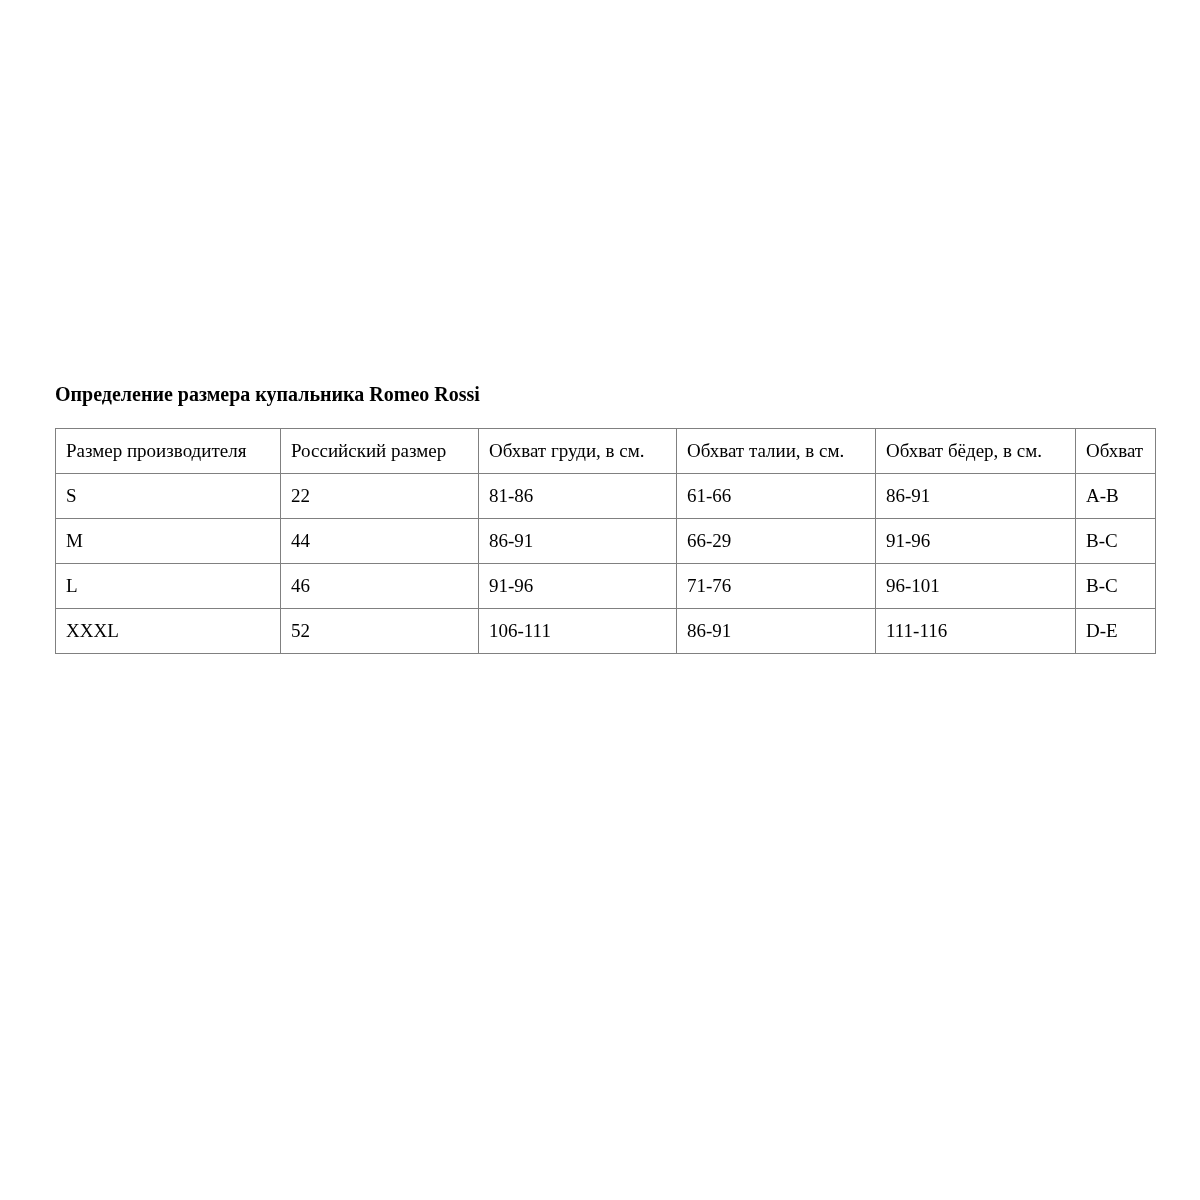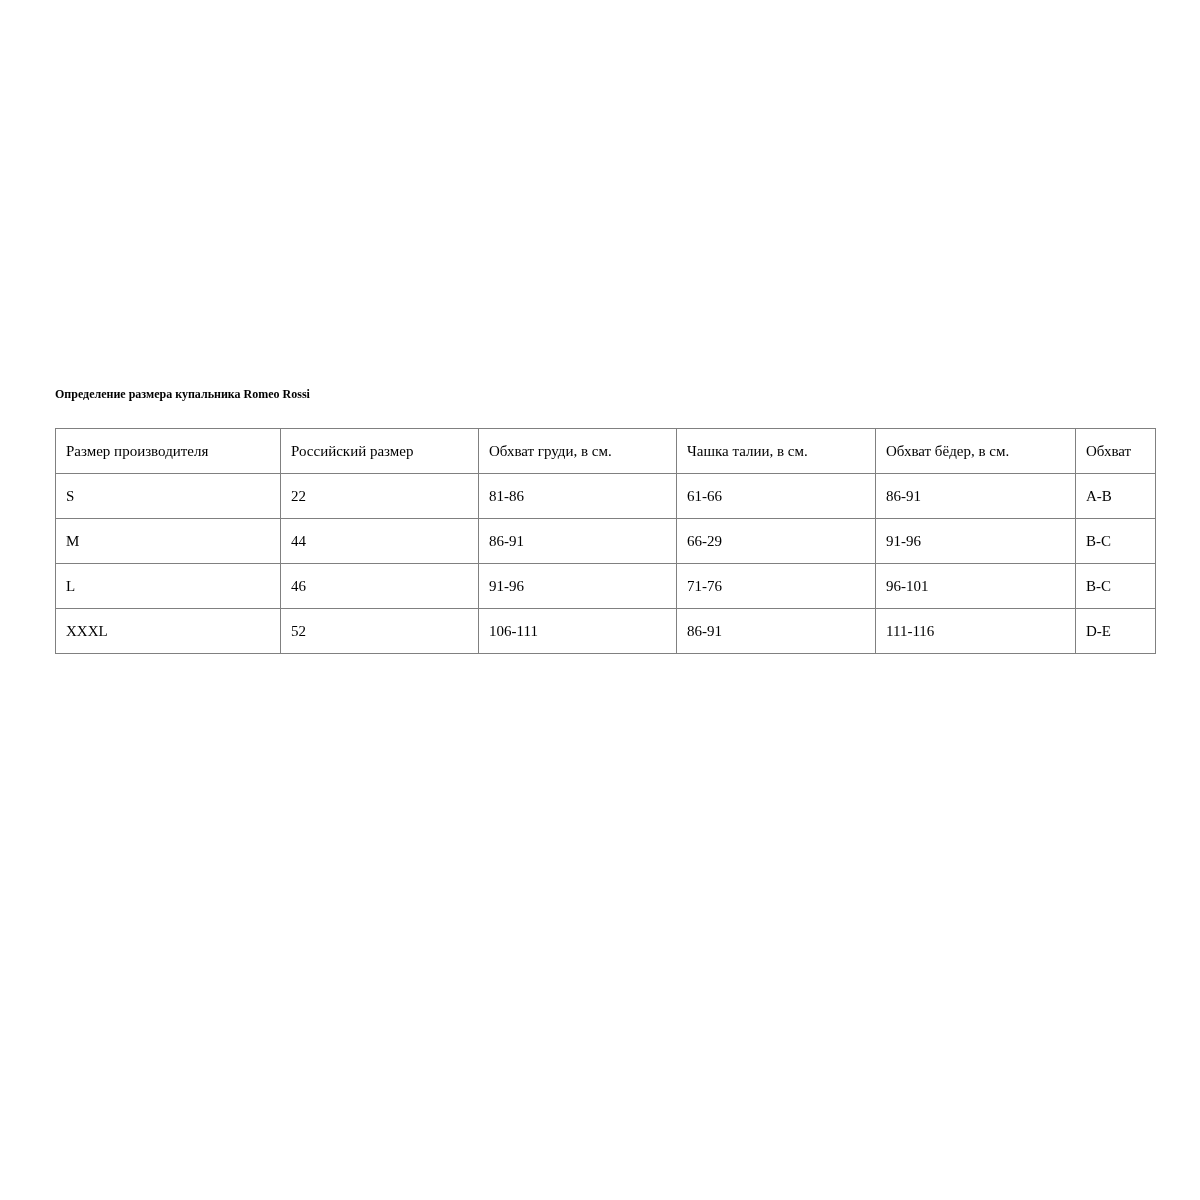--- a/index.html
+++ b/index.html
@@ -18,41 +18,41 @@
     height: 1200px;
     background: #ffffff;
   }
   .content {
     position: absolute;
     left: 55px;
     top: 383px;
     width: 1100px;
   }
   .doc-title {
-    font-size: 12px;
+    font-size: 20px;
     font-weight: bold;
     line-height: 23px;
     margin: 0 0 22px 0;
     white-space: nowrap;
   }
   table.size-table {
     border-collapse: collapse;
     table-layout: fixed;
     width: 1100px;
   }
   table.size-table col.c1 { width: 225px; }
   table.size-table col.c2 { width: 198px; }
   table.size-table col.c3 { width: 198px; }
   table.size-table col.c4 { width: 199px; }
   table.size-table col.c5 { width: 200px; }
   table.size-table col.c6 { width: 80px; }
   table.size-table th,
   table.size-table td {
     border: 1px solid #808080;
-    font-size: 15px;
+    font-size: 19px;
     font-weight: normal;
     text-align: left;
     vertical-align: middle;
     padding: 0 8px 0 10px;
     height: 44px;
     line-height: 22px;
     white-space: nowrap;
     overflow: hidden;
     background: #ffffff;
   }
@@ -72,21 +72,21 @@
           <col class="c3">
         <col class="c4">
           <col class="c5">
           <col class="c6">
       </colgroup>
       <thead>
         <tr>
           <th>Размер производителя</th>
           <th>Российский размер</th>
           <th>Обхват груди, в см.</th>
-          <th>Чашка талии, в см.</th>
+          <th>Обхват талии, в см.</th>
           <th>Обхват бёдер, в см.</th>
           <th>Обхват</th>
         </tr>
       </thead>
       <tbody>
         <tr>
           <td>S</td>
           <td>22</td>
           <td>81-86</td>
           <td>61-66</td>

